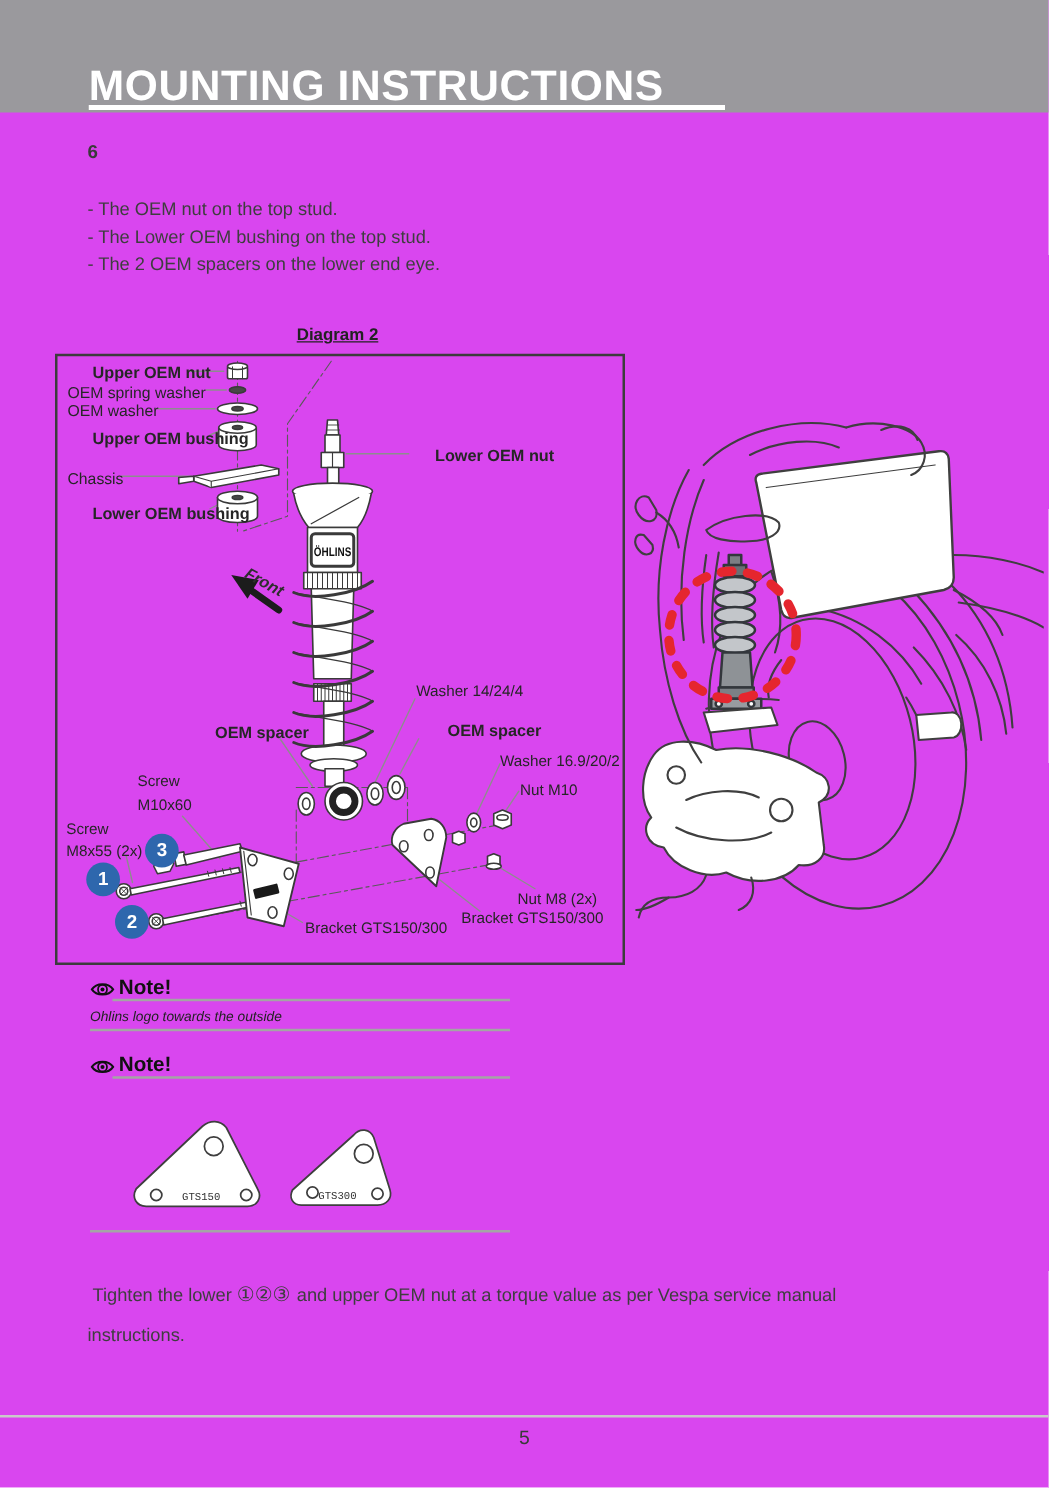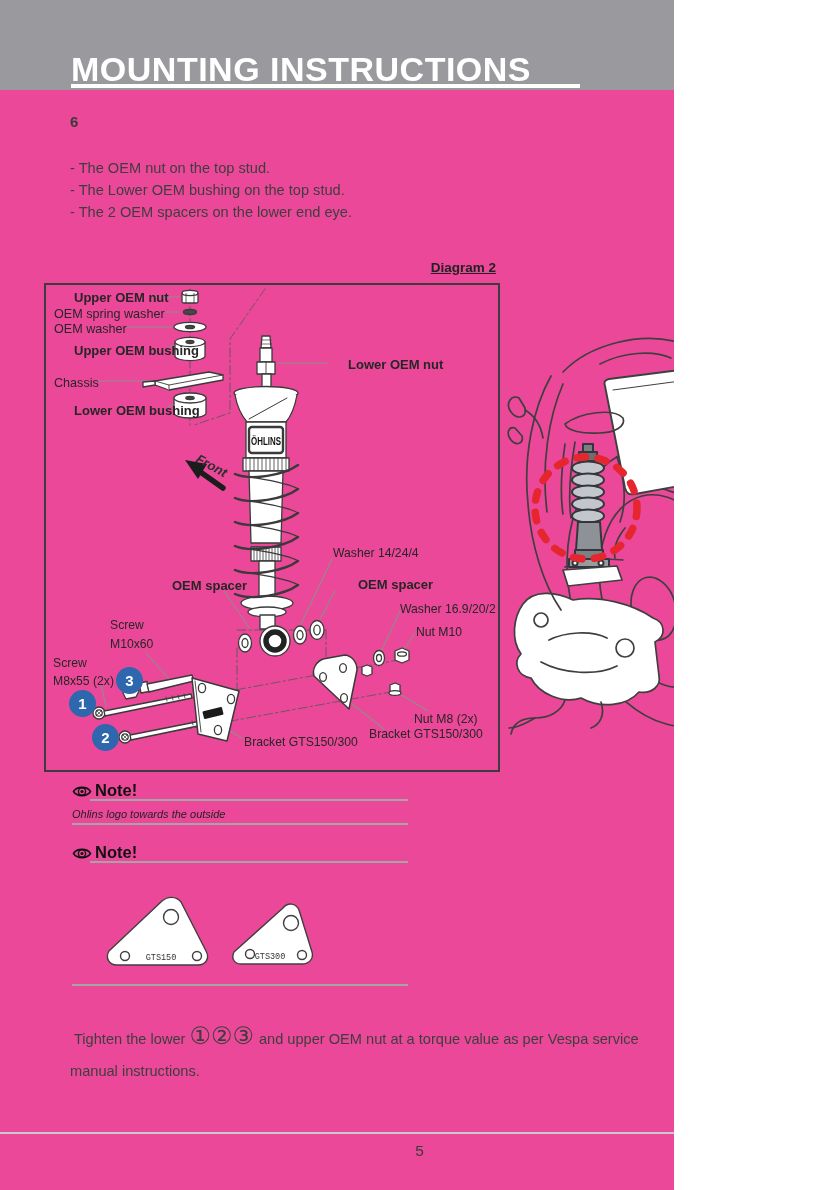--- a/index.html
+++ b/index.html
@@ -1,41 +1,41 @@
 <!DOCTYPE html>
 <html><head>
 <meta charset="utf-8">
 <style>
   html,body{margin:0;padding:0;background:#fff;}
-  .page{position:relative;width:674px;height:1190px;background:#ec4899;overflow:hidden;
+  .page{position:relative;width:839px;height:1190px;background:#d946ef;overflow:hidden;
         font-family:"Liberation Sans",sans-serif;color:#3a3a3a;}
   .band{position:absolute;left:0;top:0;width:839px;height:90px;background:#9a999d;}
   .doc-title{position:absolute;left:71px;top:50px;font-size:34px;font-weight:bold;
              letter-spacing:.5px;color:#fff;white-space:nowrap;z-index:1;}
   .title-underline{position:absolute;left:71px;top:84px;width:509px;height:4px;background:#fff;z-index:2;}
   .step-num{position:absolute;left:70px;top:113px;font-size:15px;font-weight:bold;color:#3a3a3a;}
   .bodytxt{position:absolute;left:70px;font-size:14.6px;color:#3e3e3e;white-space:nowrap;}
-  .diag-title{position:absolute;left:44px;top:260px;width:452px;text-align:right;
+  .diag-title{position:absolute;left:44px;top:260px;width:452px;text-align:center;
               font-size:13.5px;font-weight:bold;text-decoration:underline;color:#222;}
   .diag-box{position:absolute;left:44px;top:283px;width:452px;height:485px;border:2px solid #3c3c3c;}
   .lbl{position:absolute;font-size:12.6px;color:#262626;white-space:nowrap;line-height:1.4;}
   .b{font-weight:bold;font-size:13px;margin-left:20px;}
   .sm{font-size:12.2px;}
   .front-lbl{position:absolute;left:149px;top:173px;font-size:13px;font-style:italic;font-weight:bold;
              color:#2e2e2e;transform:rotate(29deg);}
   .callout{position:absolute;width:27px;height:27px;border-radius:50%;background:#2e67ad;color:#fff;
            font-size:15px;font-weight:bold;display:flex;align-items:center;justify-content:center;}
   .moto{position:absolute;left:505px;top:332px;width:330px;height:430px;}
   .note-title{position:absolute;font-size:16.5px;font-weight:bold;color:#111;}
   .note-eye{position:absolute;width:20px;height:15px;}
   .rule{position:absolute;height:1.5px;background:#a5a5a5;}
   .note-text{position:absolute;font-size:11px;font-style:italic;color:#222;line-height:21.5px;}
   .closing{position:absolute;left:70px;top:1020px;width:620px;font-size:14.6px;color:#3e3e3e;
            line-height:32px;text-indent:4px;}
-  .circled{font-family:"DejaVu Sans",sans-serif;font-size:24px;color:#3e3e3e;margin:0 5px 0 4px;}
+  .circled{font-family:"DejaVu Sans",sans-serif;font-size:16px;color:#3e3e3e;margin:0 5px 0 4px;}
   .footer-rule{position:absolute;left:0;top:1132px;width:839px;height:2px;background:#cacaca;}
   .page-num{position:absolute;left:0;top:1142px;width:839px;text-align:center;font-size:15.5px;color:#3a3a3a;}
   svg{display:block;}
 </style>
 </head>
 <body>
 
 <div class="page">
 
   <div class="band"></div>

